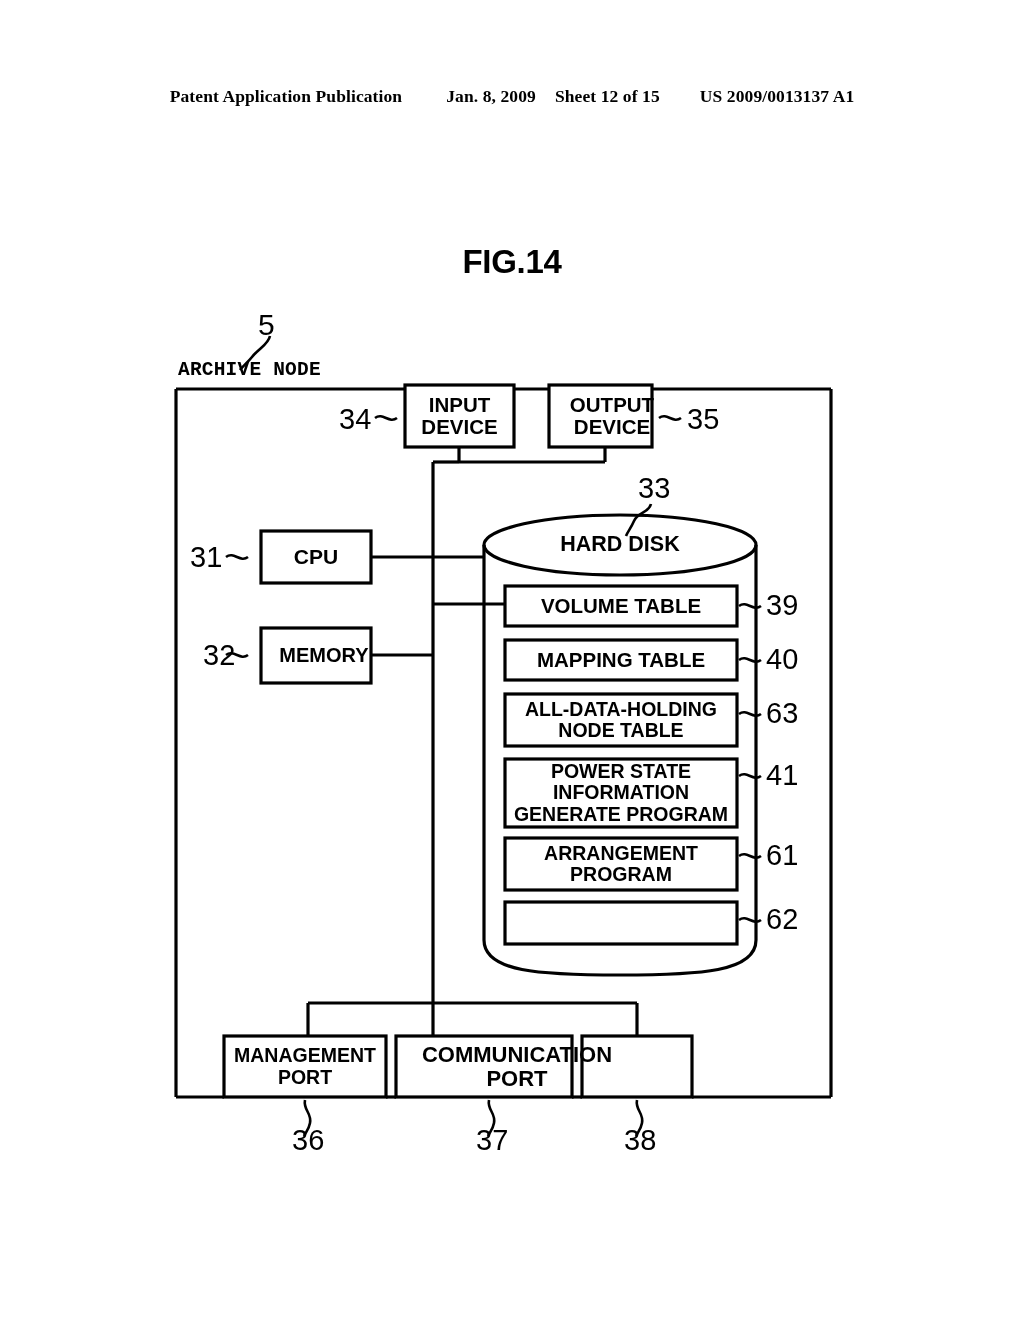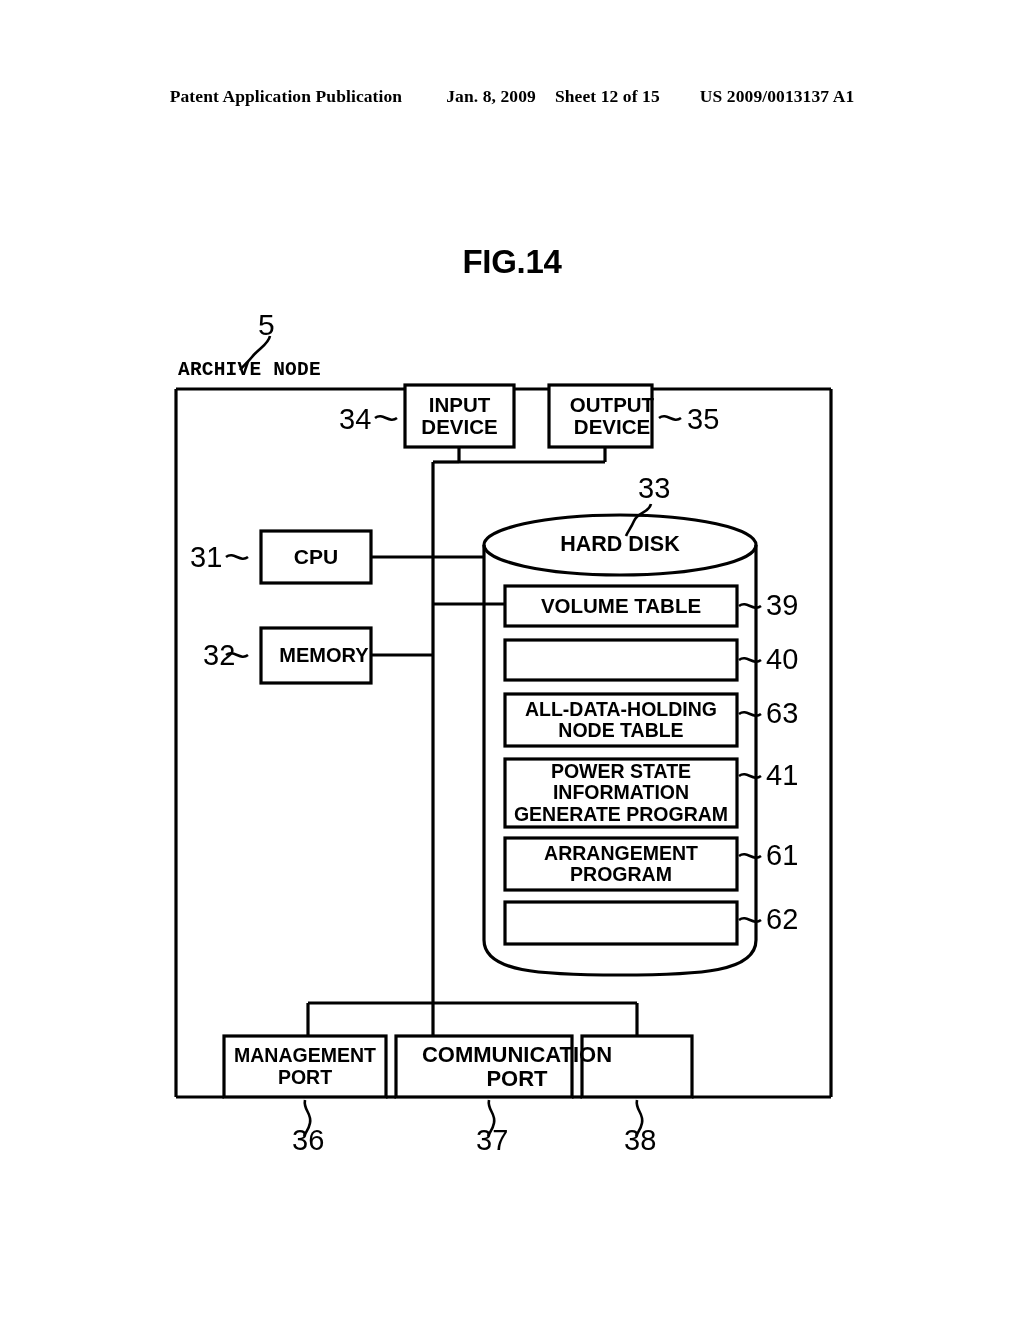--- a/index.html
+++ b/index.html
@@ -168,20 +168,23 @@
   <div class="box-text" style="left:484px;top:525px;width:272px;height:40px;font-size:21.5px;">
     <span class="ml">HARD DISK</span>
   </div>
   <div class="ref" style="left:638px;top:472px;">33</div>
 
   <div class="box-text" style="left:505px;top:586px;width:232px;height:40px;font-size:20.5px;">
     <span class="ml">VOLUME TABLE</span>
   </div>
   <div class="ref" style="left:766px;top:589px;">39</div>
 
+  <div class="box-text" style="left:505px;top:640px;width:232px;height:40px;font-size:20.5px;">
+    <span class="ml">MAPPING TABLE</span>
+  </div>
   <div class="ref" style="left:766px;top:643px;">40</div>
 
   <div class="box-text" style="left:505px;top:694px;width:232px;height:52px;font-size:19.5px;">
     <span class="ml">ALL-DATA-HOLDING<br>NODE TABLE</span>
   </div>
   <div class="ref" style="left:766px;top:697px;">63</div>
 
   <div class="box-text" style="left:497px;top:759px;width:248px;height:68px;font-size:19.5px;">
     <span class="ml">POWER STATE<br>INFORMATION<br>GENERATE PROGRAM</span>
   </div>

